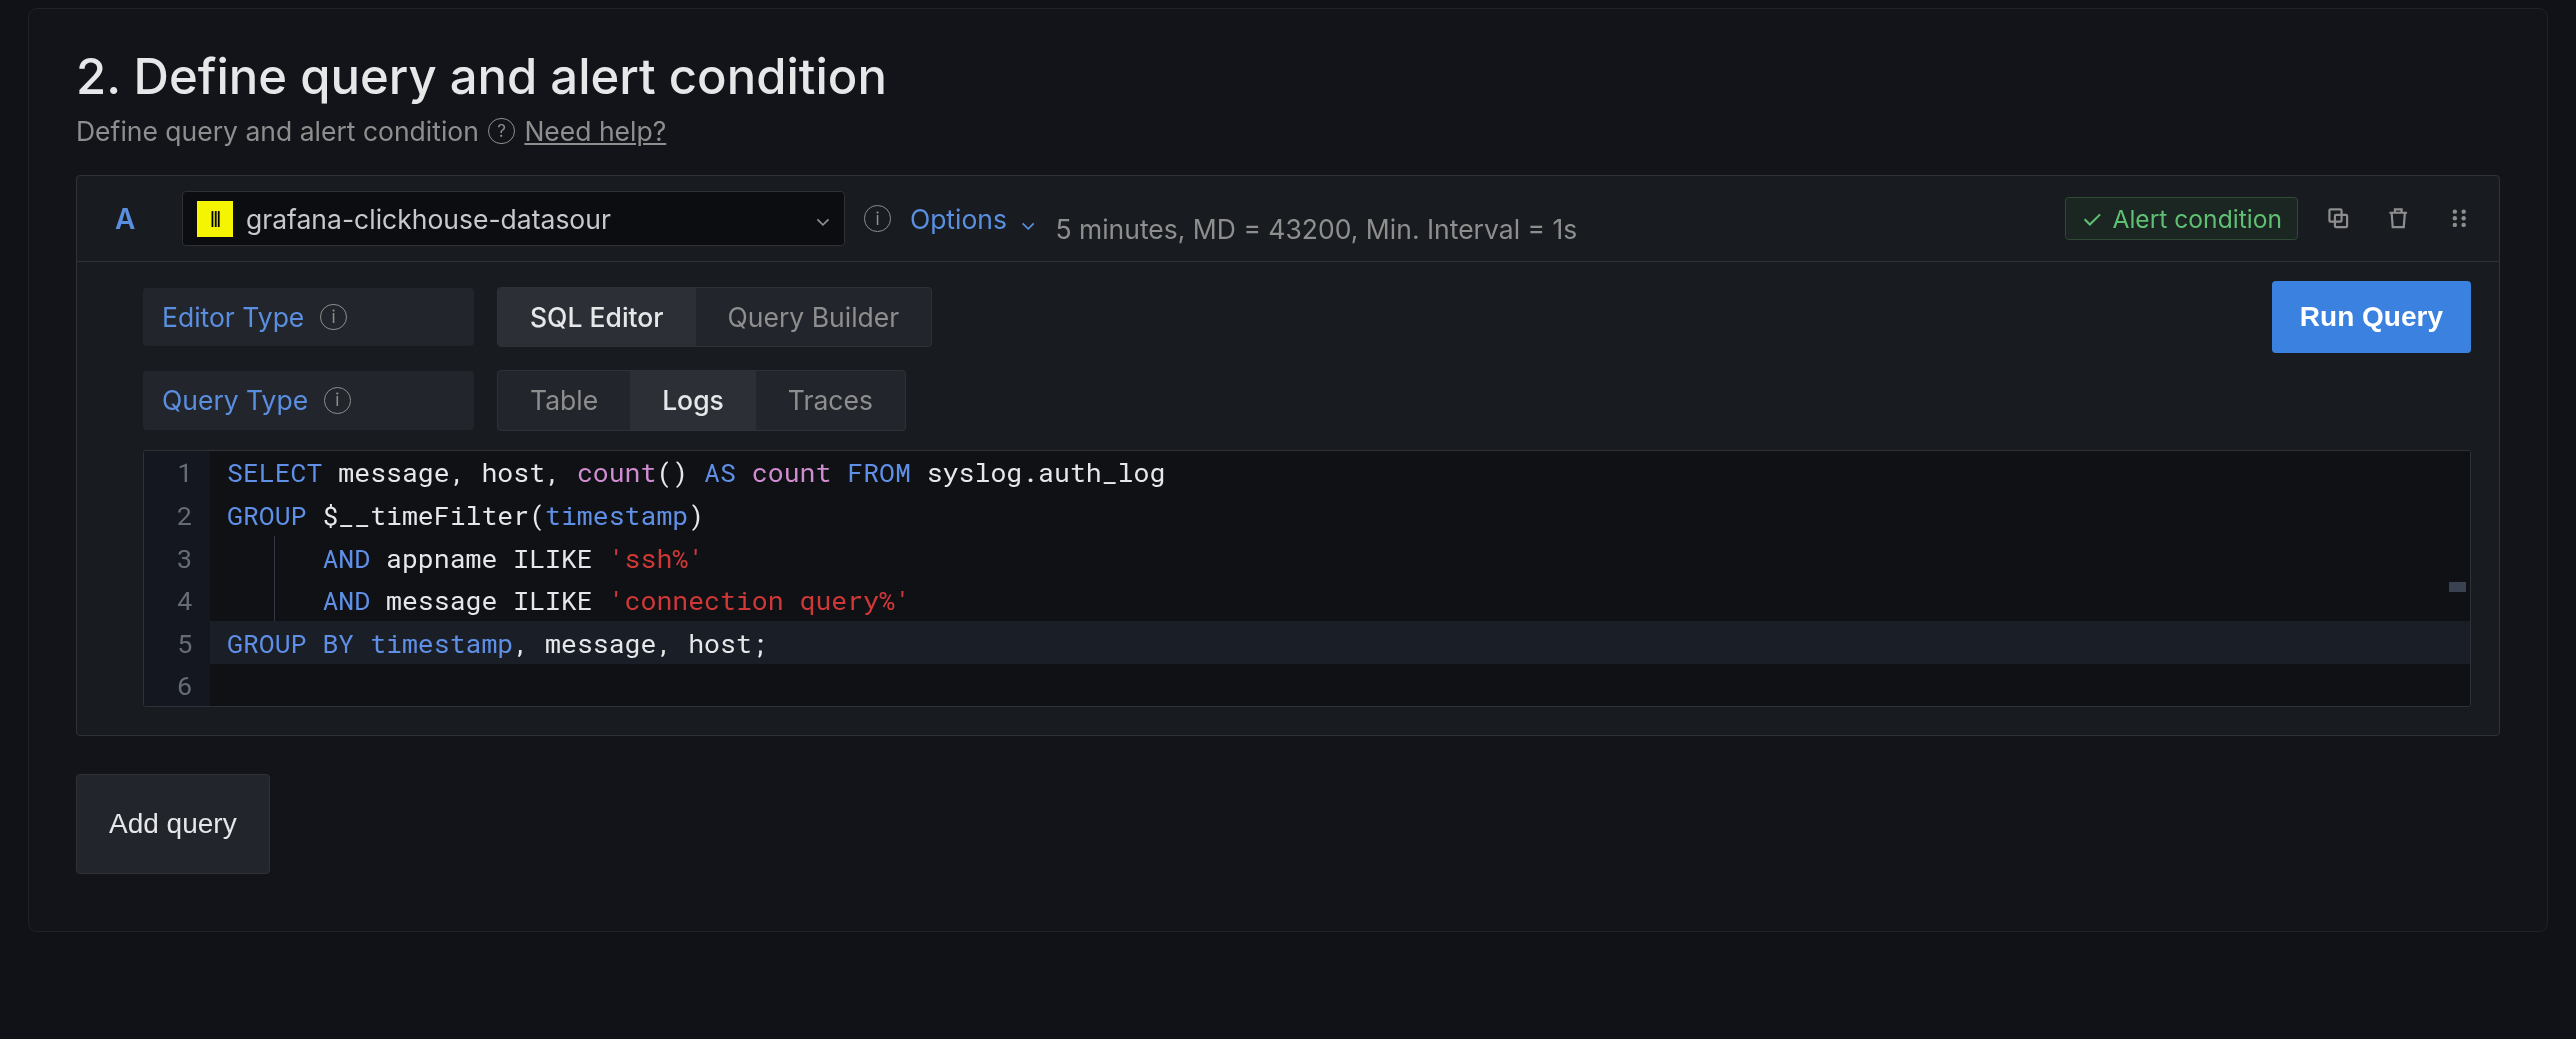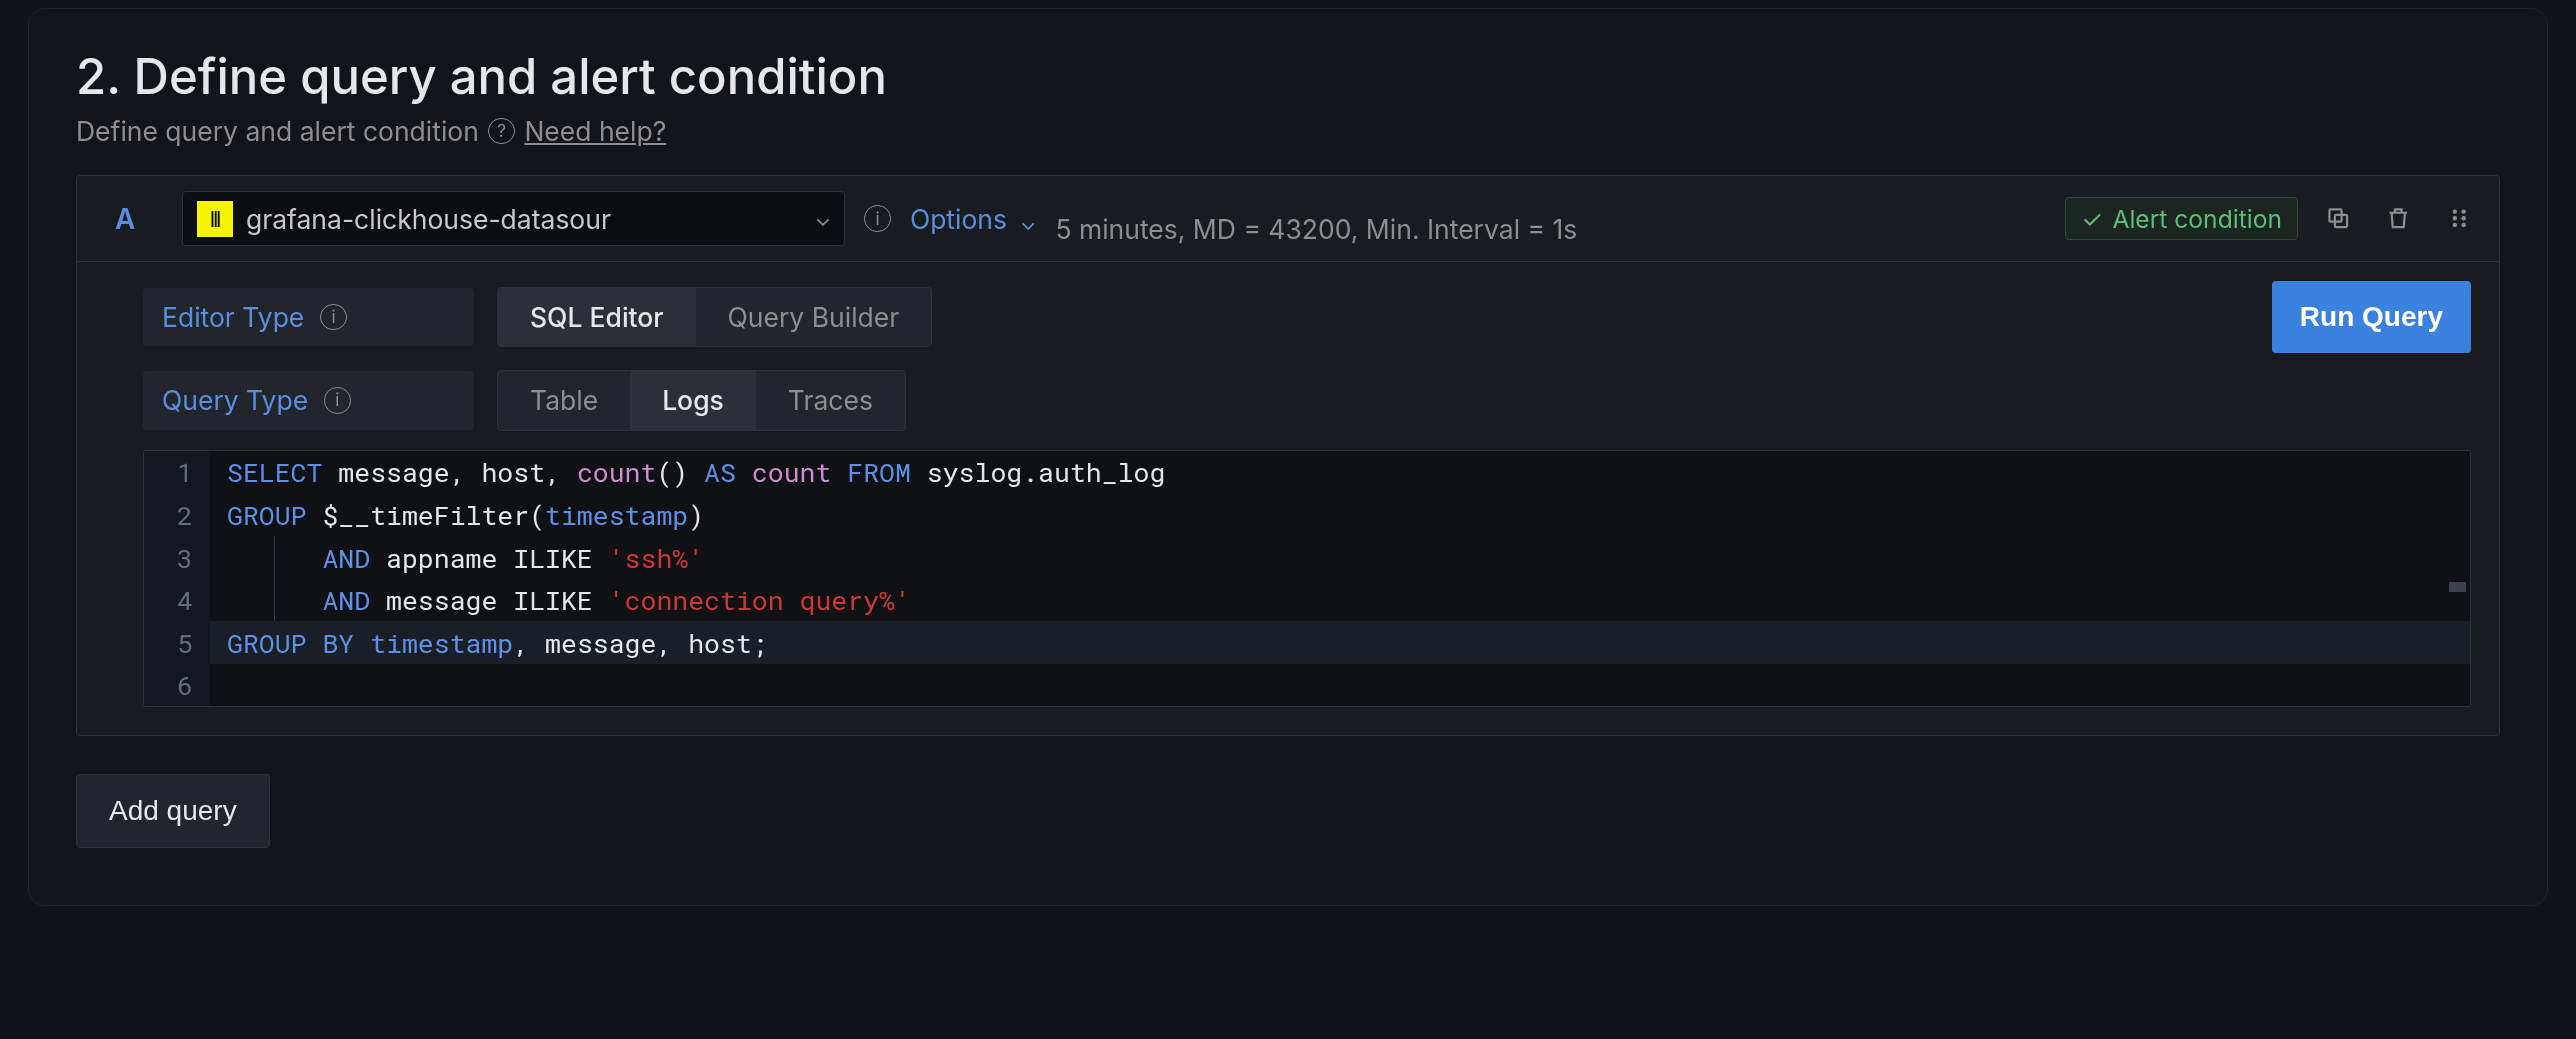--- a/index.html
+++ b/index.html
@@ -18,21 +18,21 @@
     --code-kw: #5f8fe6;
     --code-fn: #d08cd0;
     --code-str: #d03838;
   }
   * { box-sizing: border-box; }
   html, body { margin:0; padding:0; background: var(--bg); color: var(--text); font-family: Inter, "Segoe UI", Roboto, sans-serif; font-size: 26.5px; }
   body { padding: 7.6px 28px 28px 28px; }
 
   .section {
     border: 1.9px solid #20222a;
-    border-radius: 17px;
+    border-radius: 9px;
     padding: 38px 47px 57px 47px;
     background: #131419;
   }
   .sec-title { font-size: 49px; font-weight: 500; color: var(--text-bright); margin: 0 0 9.5px 0; }
   .sec-sub { font-size: 26.5px; color: var(--text-dim); display:flex; align-items:center; gap:9.5px; margin-bottom: 28px; }
   .help-link { color: var(--text-dim); text-decoration: underline; cursor:pointer; }
   .circ-icon { display:inline-flex; align-items:center; justify-content:center; width:26.5px; height:26.5px; border:1.9px solid var(--text-dim); border-radius:50%; font-size:17px; color:var(--text-dim); }
 
   .query-card {
     background: var(--panel);
@@ -134,21 +134,21 @@
   .fn { color: var(--code-fn); }
   .str { color: var(--code-str); }
   .ident { color: var(--text-bright); }
   .indent-guide { border-left: 0.9px solid #333944; display:inline-block; height:100%; position:absolute; left: 64px; top:0; bottom:0; }
   .minimap-mark { position:absolute; right:3.8px; top:3.8px; width:17px; height:9.5px; background:#3a4252; }
 
   .add-query-btn {
     background: var(--panel2);
     border: 0.9px solid var(--border);
     color: var(--text-bright);
-    padding: 20px 32px;
+    padding: 33px 32px;
     border-radius: 3.8px;
     font-size: 28px;
     cursor:pointer;
   }
 </style>
 </head>
 <body>
 
 <div class="section">
 

